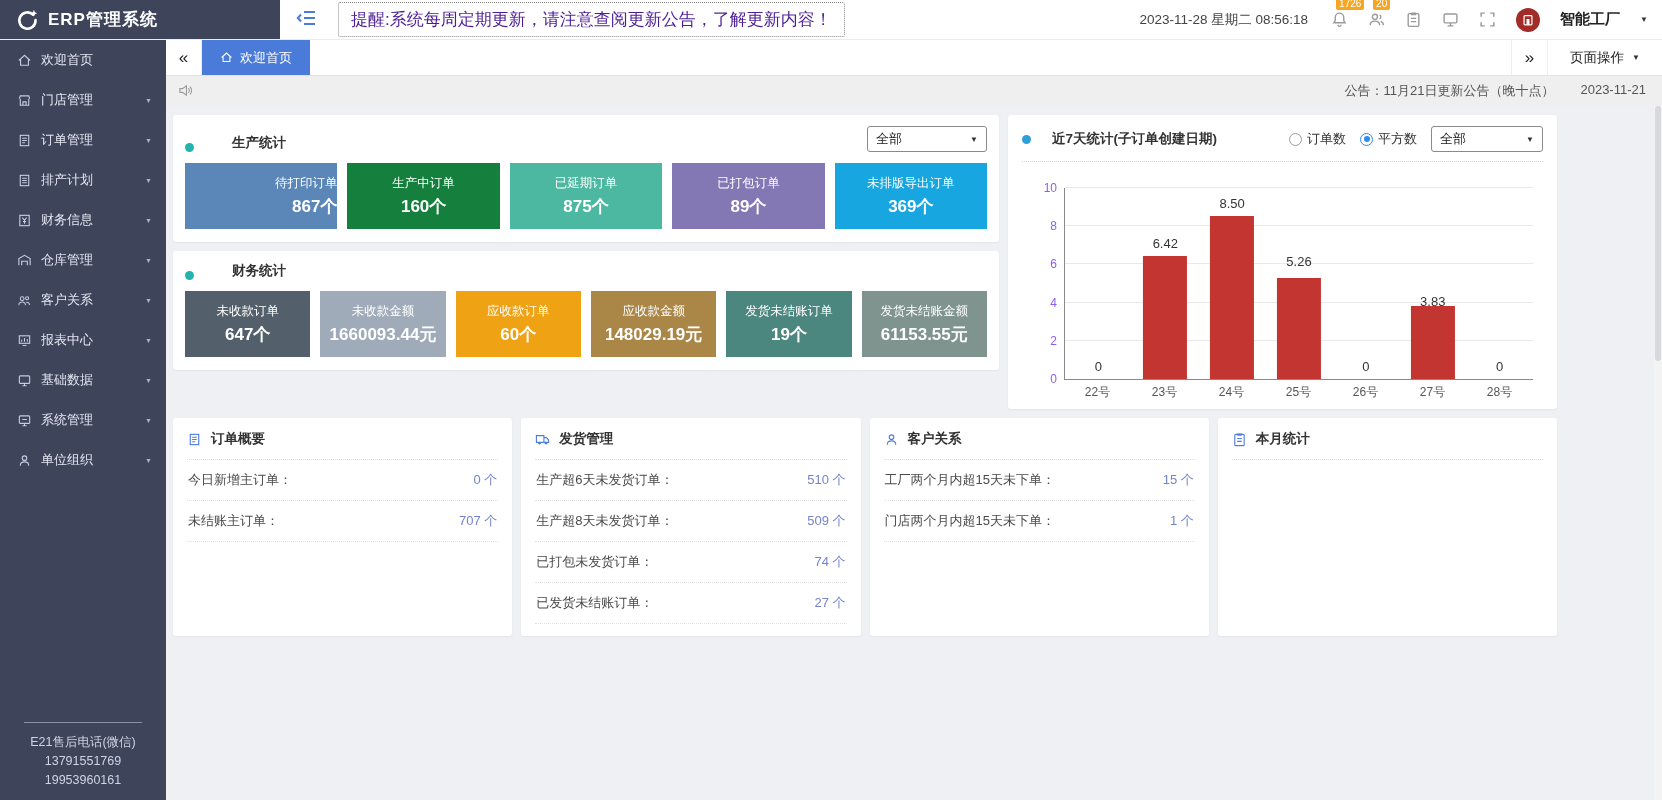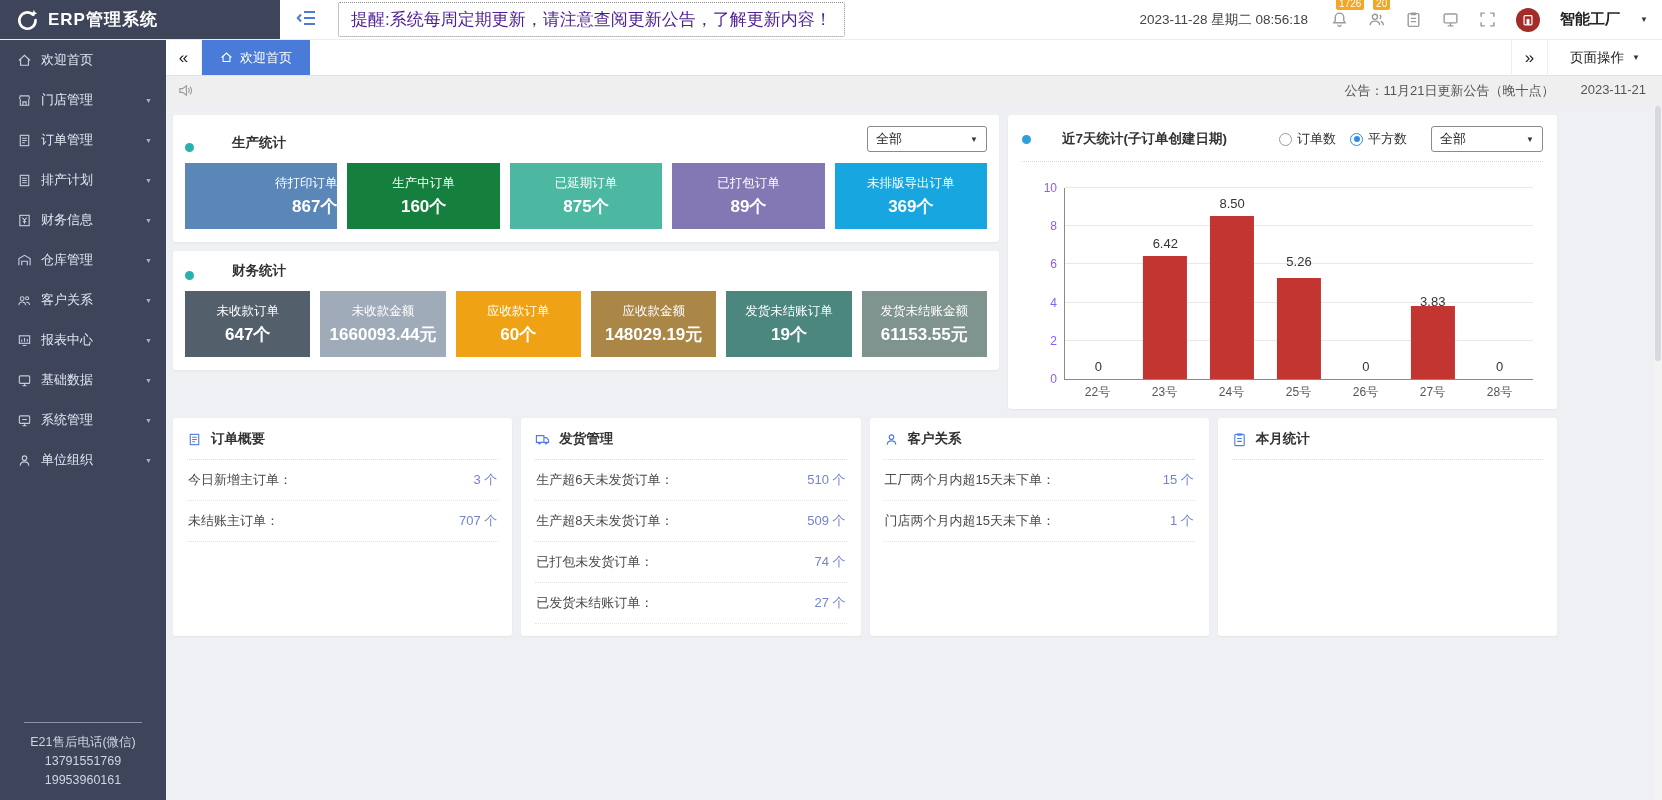--- a/index.html
+++ b/index.html
@@ -70,21 +70,21 @@
   .card-title { font-size:13.5px; font-weight:bold; color:#333; }
   .select { margin-left:auto; border:1px solid #8a8a8a; border-radius:3px; height:26px; min-width:120px; display:flex; align-items:center; padding:0 8px; font-size:13px; color:#222; cursor:pointer; background:#fff; }
   .select .caret { margin-left:auto; }
   .tiles { display:flex; gap:10px; margin-top:11px; }
   .tile { flex:1; height:66px; color:#fff; display:flex; flex-direction:column; align-items:center; justify-content:center; cursor:pointer; }
   .tile-label { font-size:12.5px; }
   .tile-value { font-size:17px; font-weight:bold; margin-top:3px; }
 
   
   .chart-card { flex:1; padding:11px 14px 8px; display:flex; flex-direction:column; }
-  .chart-head { display:flex; align-items:center; gap:24px; padding-bottom:9px; border-bottom:1px dotted #d6d6d6; }
+  .chart-head { display:flex; align-items:center; gap:14px; padding-bottom:9px; border-bottom:1px dotted #d6d6d6; }
   .radios { margin-left:auto; display:flex; gap:14px; }
   .radio-opt { display:flex; align-items:center; gap:5px; font-size:13px; color:#333; cursor:pointer; }
   .radio-circ { width:13px; height:13px; border:1px solid #9a9a9a; border-radius:50%; background:#fff; position:relative; }
   .radio-opt.checked .radio-circ { border-color:#2d8cf0; }
   .radio-opt.checked .radio-circ::after { content:""; position:absolute; inset:2.5px; border-radius:50%; background:#2d8cf0; }
   .chart-head .select { margin-left:0; min-width:112px; }
   .chart-area { padding:26px 10px 0 42px; position:relative; }
   .plot { position:relative; height:192px; border-left:1px solid #8a8a8a; border-bottom:1px solid #8a8a8a; }
   .gridline { position:absolute; left:0; right:0; border-top:1px solid #e9e9e9; }
   .ylab { position:absolute; right:calc(100% + 8px); width:26px; text-align:right; font-size:12px; color:#8b5cf6; }
@@ -460,21 +460,21 @@
               <div class="card panel">
                 <div class="panel-head">
                   <span class="panel-ico"><svg viewBox="0 0 16 16">
                       <rect x="3.5" y="2.5" width="9" height="11" fill="none" stroke="currentColor" stroke-width="1.2"></rect>
                       <path d="M5.5 5.5h5M5.5 8h5M5.5 10.5h3" stroke="currentColor" stroke-width="1.1"></path>
                     </svg></span>
                   <span class="panel-title">订单概要</span>
                 </div>
                 <div class="panel-row">
                   <span class="lbl">今日新增主订单：</span>
-                  <span class="val">3 个</span>
+                  <span class="val">0 个</span>
                 </div>
                 <div class="panel-row">
                   <span class="lbl">未结账主订单：</span>
                   <span class="val">707 个</span>
                 </div>
               </div>
               <div class="card panel">
                 <div class="panel-head">
                   <span class="panel-ico"><svg viewBox="0 0 16 16">
                       <path d="M1.5 3.8h8V11h-8zM9.5 6h2.8l2.2 2.6V11H9.5" fill="none" stroke="currentColor" stroke-width="1.2"></path>

